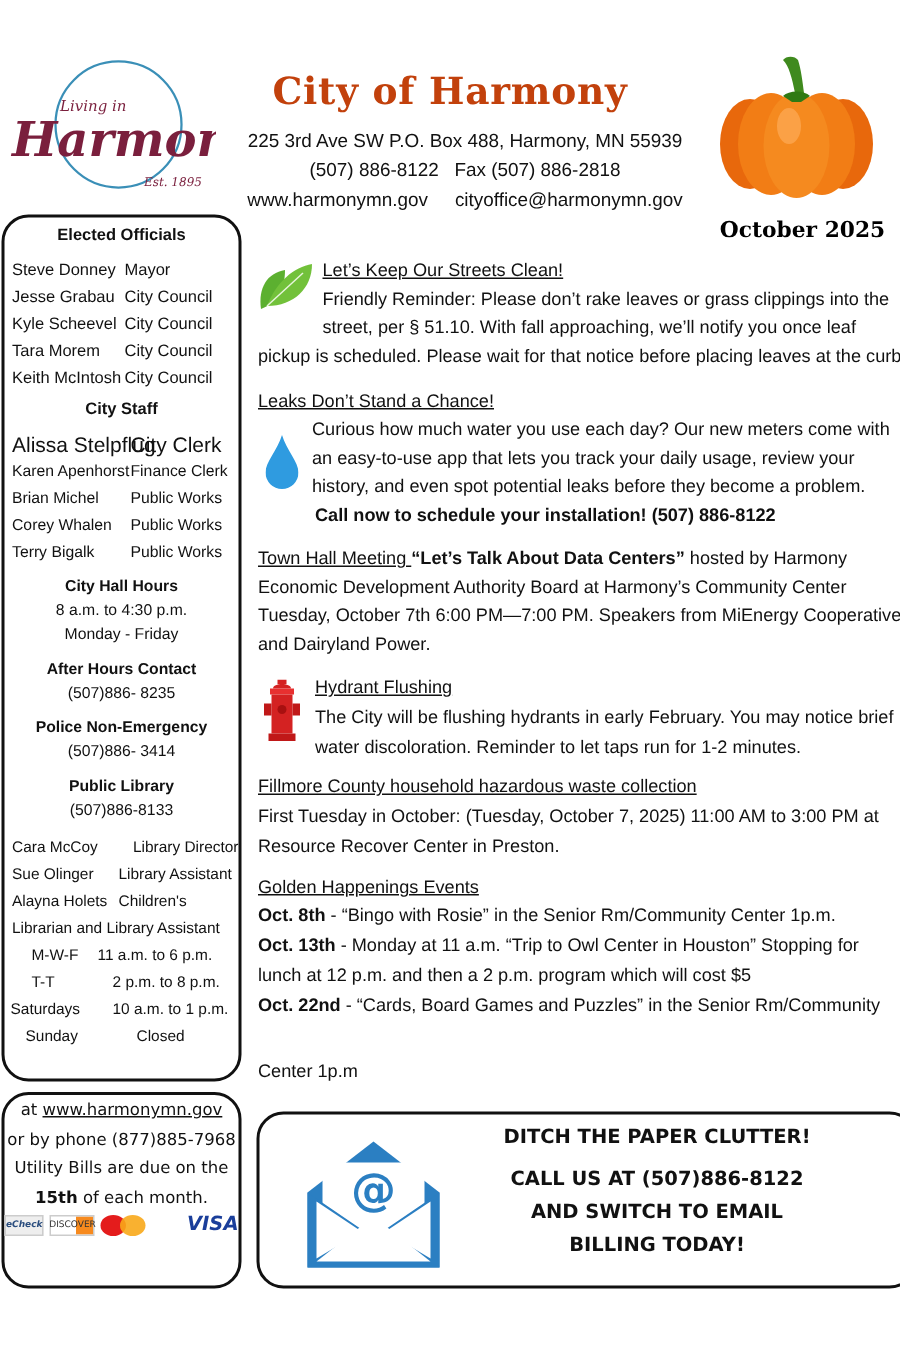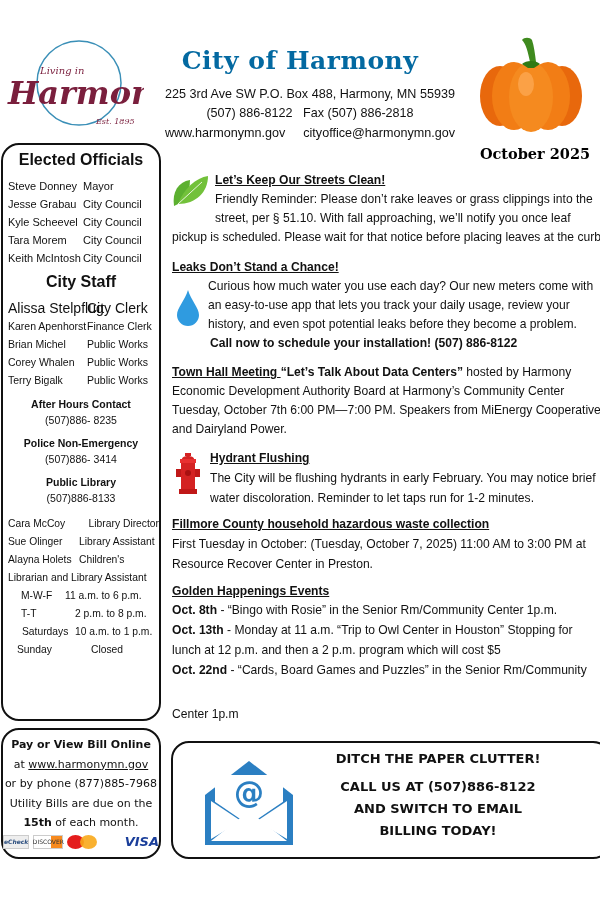--- a/index.html
+++ b/index.html
@@ -2,34 +2,34 @@
 <html><head>
 <meta charset="utf-8">
 <style>
   * { box-sizing: border-box; margin: 0; padding: 0; }
   html, body { width: 600px; height: 900px; background: #ffffff; overflow: hidden; }
   body { position: relative; font-family: "Liberation Sans", "DejaVu Sans", sans-serif; color: #111; }
 
   
   .logo { position: absolute; left: 4px; top: 38px; width: 140px; height: 90px; }
   .title { position: absolute; left: 150px; top: 46px; width: 300px; text-align: center;
-    font-family: "DejaVu Serif", "Liberation Serif", serif; font-weight: 900; font-size: 25px; letter-spacing: 0.5px; color: #0369a1; }
+    font-family: "DejaVu Serif", "Liberation Serif", serif; font-weight: 900; font-size: 25px; letter-spacing: 0.5px; color: #c2410c; }
   .addr { position: absolute; left: 150px; width: 320px; text-align: center; font-size: 12.6px; color: #111; }
   .addr.l1 { top: 87px; }
   .addr.l2 { top: 106px; }
   .addr.l3 { top: 126px; word-spacing: 2px; }
   .addr.l3 span + span { margin-left: 18px; }
   .pumpkin { position: absolute; left: 478px; top: 34px; width: 106px; height: 102px; }
   .month { position: absolute; left: 470px; top: 145px; width: 130px; text-align: center;
     font-family: "DejaVu Serif", serif; font-weight: 900; font-size: 14.5px; color: #000; }
 
   
   .panel { position: absolute; border: 2.5px solid #111; border-radius: 18px; background: #fff; }
   .side { left: 1px; top: 143px; width: 160px; height: 578px; }
-  .side .h { font-weight: bold; font-size: 16px; text-align: center; }
+  .side .h { font-weight: bold; font-size: 11px; text-align: center; }
   .side .row { display: flex; font-size: 11px; height: 18px; align-items: center; }
   .side .row .n { width: 80px; padding-left: 5px; white-space: nowrap; }
   .side .row .r { white-space: nowrap; }
   .center { text-align: center; font-size: 10.5px; line-height: 16px; }
   .center .hh { font-weight: bold; font-size: 10.5px; }
 
   .pay { left: 1px; top: 728px; width: 160px; height: 131px; text-align: center; font-family: "DejaVu Sans", sans-serif; font-size: 11px; }
   .pay div { line-height: 19.5px; }
   .pay .pt { font-weight: bold; padding-top: 5px; }
   .pay .u { text-decoration: underline; }
@@ -39,21 +39,21 @@
   .discover { width: 30px; color: #333; background: linear-gradient(90deg, #fff 60%, #f78a1e 60%); }
   .mc { width: 32px; border: none; position: relative; }
   .mc i { position: absolute; width: 17px; height: 14px; border-radius: 50%; top: 0; }
   .mc i.a { left: 0; background: #e41c1c; }
   .mc i.b { left: 13px; background: #f8a81a; opacity: 0.9; }
   .visa { width: 38px; border: none; font-size: 13px; font-weight: 900; font-style: italic; color: #1a3e9a; margin-left: 48px; }
 
   
   .main { position: absolute; left: 172px; top: 168px; width: 430px; font-size: 12.1px; line-height: 19px; color: #111; }
   .abs { position: absolute; }
-  .ul { text-decoration: underline; font-weight: bold; }
+  .ul { text-decoration: underline; font-weight: normal; }
   .b { font-weight: bold; }
   .nowrap { white-space: nowrap; }
 
   .email-panel { left: 171px; top: 741px; width: 440px; height: 118px; }
   .email-text { position: absolute; left: 160px; top: 8px; width: 210px; text-align: center; font-weight: 900; font-family: "DejaVu Sans", sans-serif; color: #111; }
   .email-text .t1 { font-size: 13px; margin-bottom: 10px; }
   .email-text .t2 { font-size: 13px; line-height: 22px; }
 </style>
 </head>
 <body>
@@ -129,20 +129,25 @@
     <div class="row" style="font-size:10.5px">
         <span class="n" style="width:84px">Corey Whalen</span>
         <span class="r">Public Works</span>
       </div>
     <div class="row" style="font-size:10.5px">
         <span class="n" style="width:84px">Terry Bigalk</span>
         <span class="r">Public Works</span>
       </div>
   </div>
 
+  <div class="center" style="margin-top:6px">
+    <div class="hh">City Hall Hours</div>
+    <div>8 a.m. to 4:30 p.m.</div>
+    <div>Monday - Friday</div>
+  </div>
   <div class="center" style="margin-top:7px">
     <div class="hh">After Hours Contact</div>
     <div>(507)886- 8235</div>
   </div>
   <div class="center" style="margin-top:7px">
     <div class="hh">Police Non-Emergency</div>
     <div>(507)886- 3414</div>
   </div>
   <div class="center" style="margin-top:7px">
     <div class="hh">Public Library</div>
@@ -169,32 +174,31 @@
   <div>
     <div class="row" style="font-size:10.3px">
         <span class="n" style="width:62px;padding-left:18px">M-W-F</span>
         <span class="r">11 a.m. to 6 p.m.</span>
       </div>
     <div class="row" style="font-size:10.3px">
         <span class="n" style="width:72px;padding-left:18px">T-T</span>
         <span class="r">2 p.m. to 8 p.m.</span>
       </div>
     <div class="row" style="font-size:10.3px">
-        <span class="n" style="width:72px;padding-left:19px">Saturdays</span>
+        <span class="n" style="width:72px;padding-left:4px">Saturdays</span>
         <span class="r">10 a.m. to 1 p.m.</span>
       </div>
     <div class="row" style="font-size:10.3px">
         <span class="n" style="width:88px;padding-left:14px">Sunday</span>
         <span class="r">Closed</span>
       </div>
   </div>
 </div>
 
 <div class="panel pay">
-  <div class="pt">Pay or View Bill Online</div>
   <div><span>at </span><span class="u">www.harmonymn.gov</span></div>
   <div>or by phone (877)885-7968</div>
   <div>Utility Bills are due on the</div>
   <div><span class="b">15th</span><span> of each month.</span></div>
   <div class="cards">
     <span class="card echeck">eCheck</span>
     <span class="card discover">DISCOVER</span>
     <span class="card mc">
         <i class="a"></i>
         <i class="b"></i>

